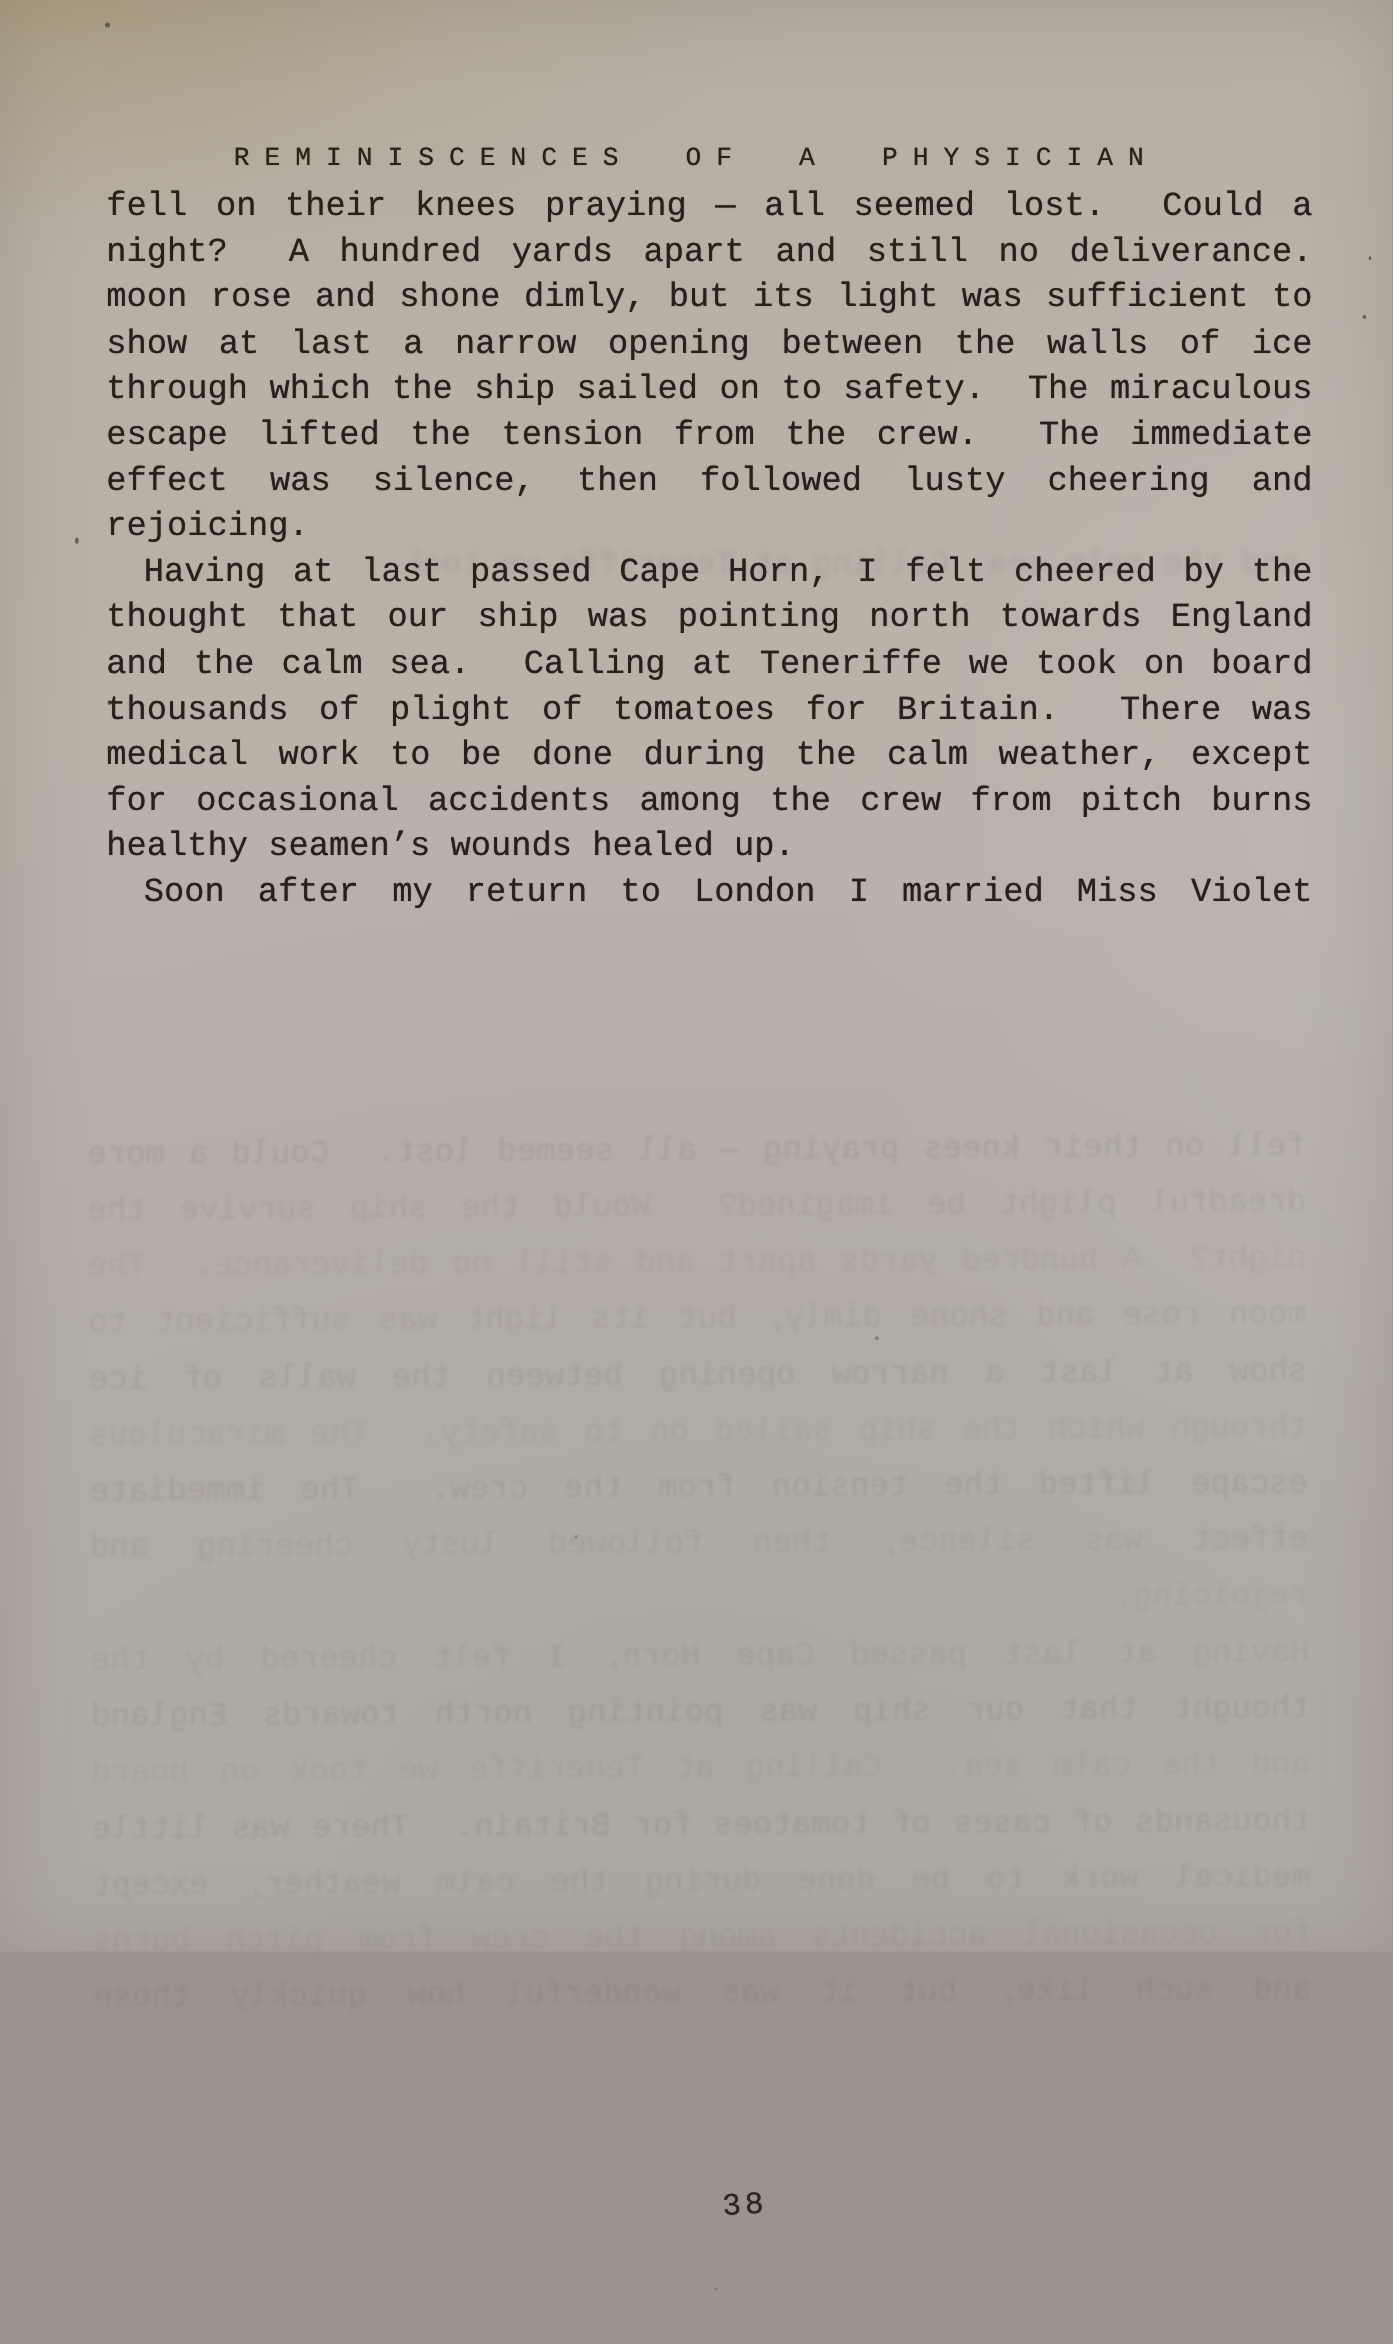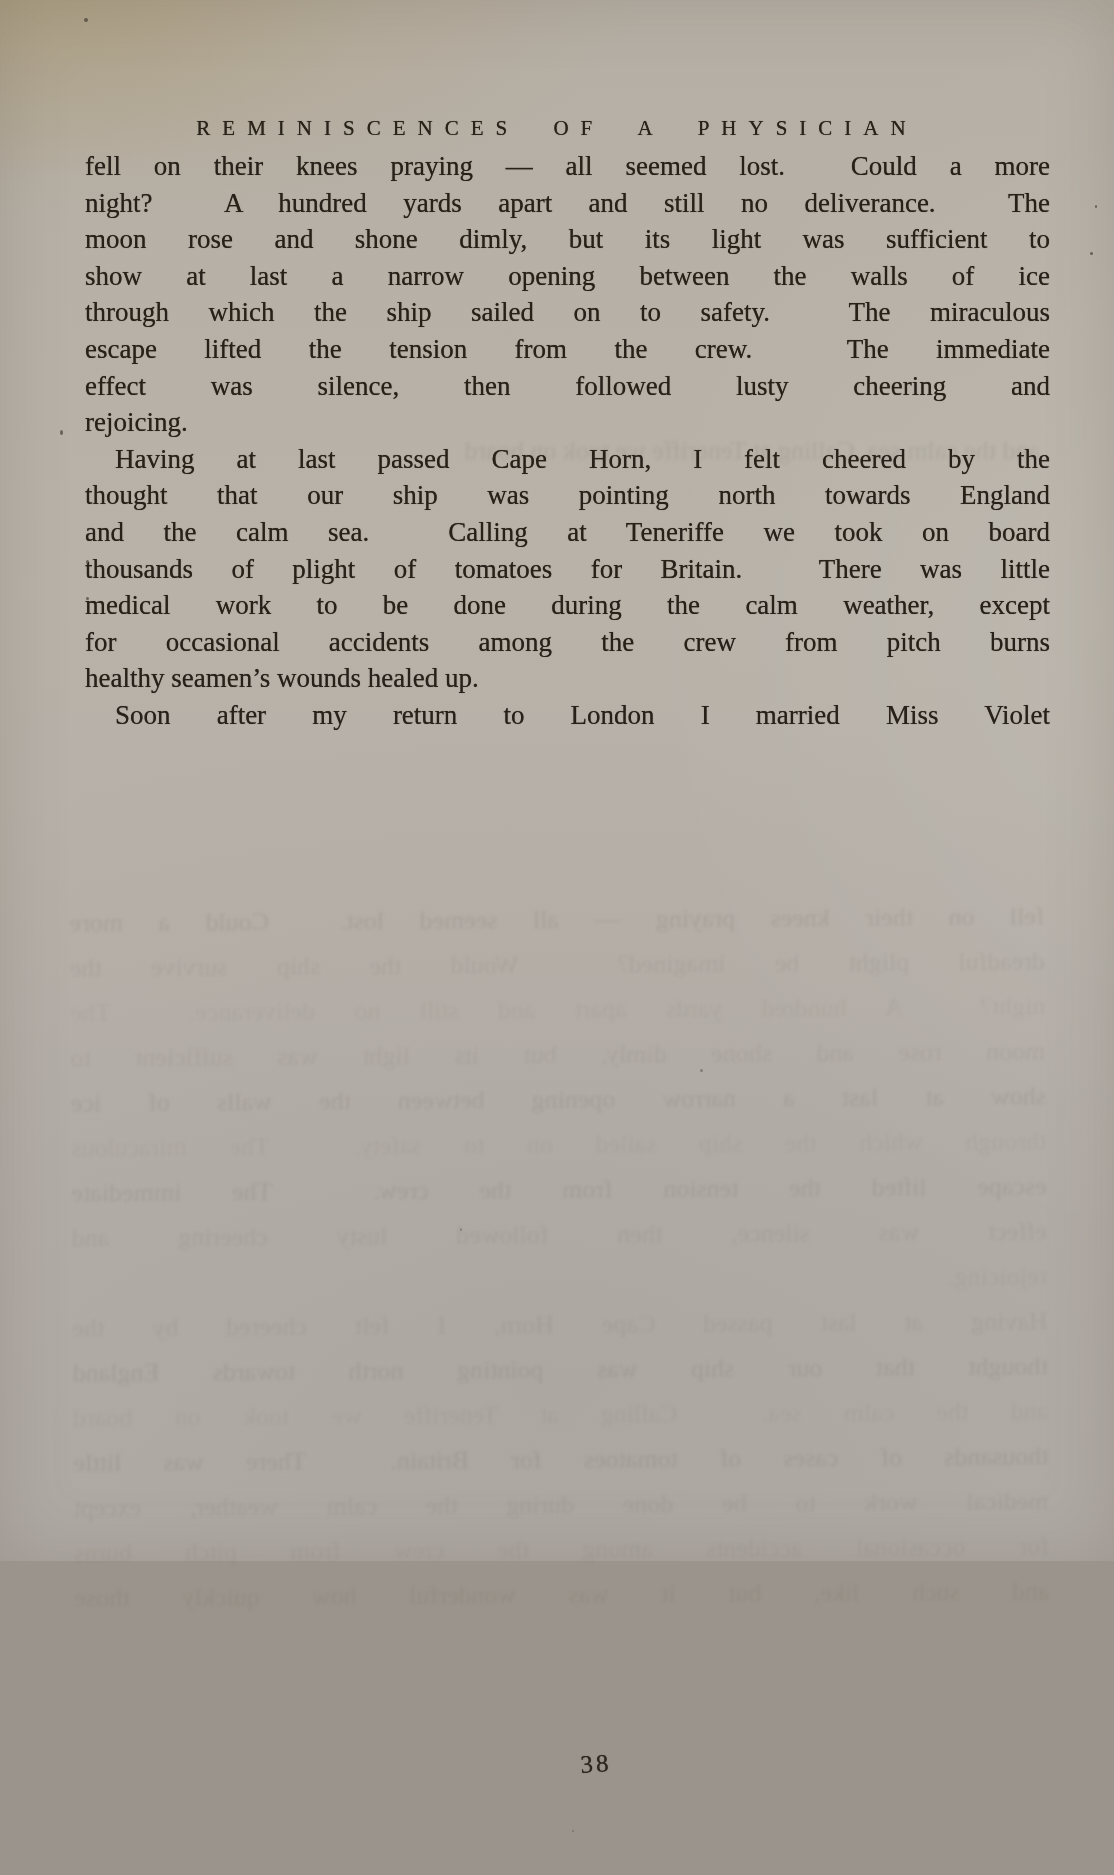--- a/index.html
+++ b/index.html
@@ -11,21 +11,21 @@
   #book-page {
     position: relative;
     width: 1114px; height: 1561px;
     background:
       radial-gradient(900px 420px at 10% -2%, rgba(168,148,100,0.32), rgba(168,148,100,0) 60%),
       radial-gradient(520px 260px at 0% 0%, rgba(150,130,80,0.25), rgba(150,130,80,0) 70%),
       radial-gradient(800px 1000px at 103% 40%, rgba(255,255,252,0.07), rgba(255,255,252,0) 65%),
       radial-gradient(1400px 900px at 50% 88%, rgba(118,113,108,0.10), rgba(118,113,108,0) 75%),
       linear-gradient(180deg, #b6afa5 0%, #b8b2a9 38%, #b5afa9 72%, #b2aca7 100%);
     box-shadow: inset 0 0 70px rgba(88,80,66,0.20);
-    font-family: Liberation Serif, serif;
+    font-family: Liberation Mono, monospace;
     color: #2b241d;
   }
 
   .running-head {
     position: absolute;
     left: 0; top: 116px; width: 1114px;
     text-align: center;
     font-size: 21px;
     letter-spacing: 12px;
     word-spacing: 17px;

